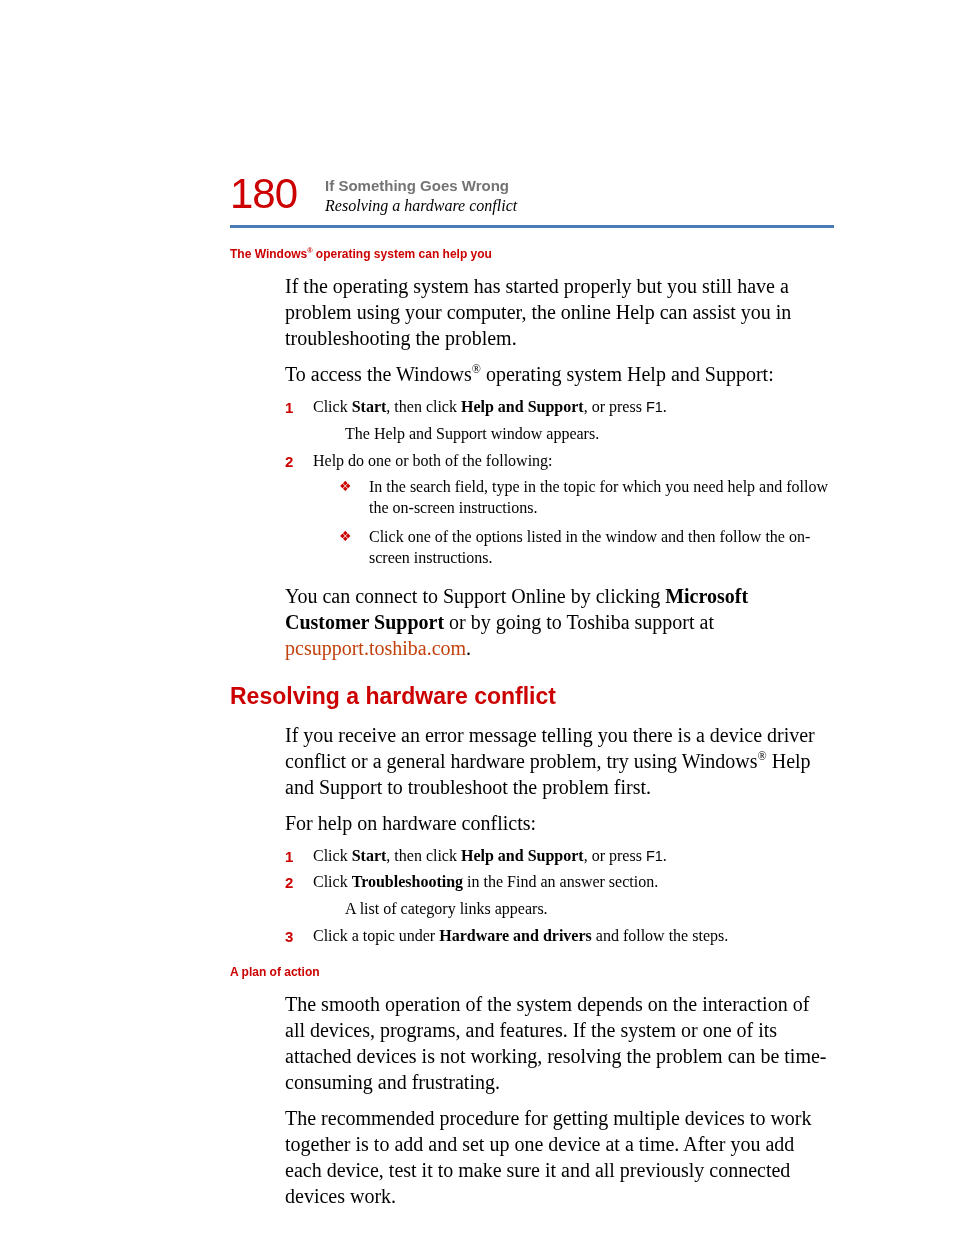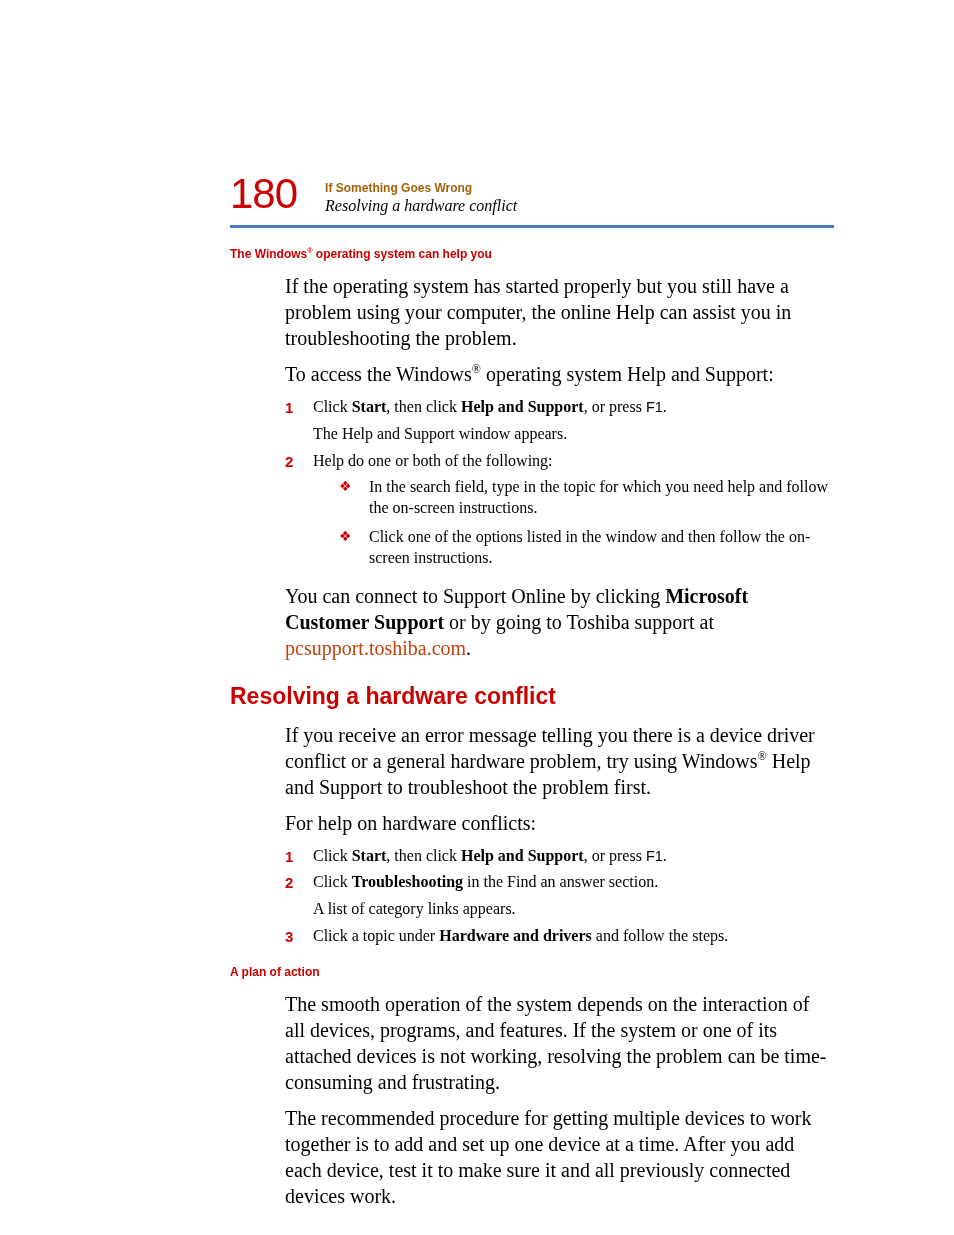--- a/index.html
+++ b/index.html
@@ -30,22 +30,22 @@
     line-height: 1;
     position: relative;
     top: -2px;
   }
   .header-text {
     padding-top: 2px;
   }
   .chapter-title {
     font-family: Arial, sans-serif;
     font-weight: bold;
-    font-size: 12px;
-    color: #a16207;
+    font-size: 15px;
+    color: #737373;
     line-height: 1.2;
   }
   .section-title-header {
     font-style: italic;
     font-size: 16px;
     color: #000;
     line-height: 1.3;
     margin-top: 1px;
   }
   .header-rule {
@@ -99,20 +99,21 @@
     font-size: 15px;
     min-width: 28px;
     flex-shrink: 0;
     padding-top: 1px;
   }
   .li-body {
     flex: 1;
   }
   .step-sub {
     margin-top: 6px;
+    margin-left: 32px;
   }
   ul.diamond {
     list-style: none;
     padding: 0;
     margin: 6px 0 6px 26px;
   }
   ul.diamond > li {
     display: flex;
     margin-bottom: 8px;
     font-size: 16px;

